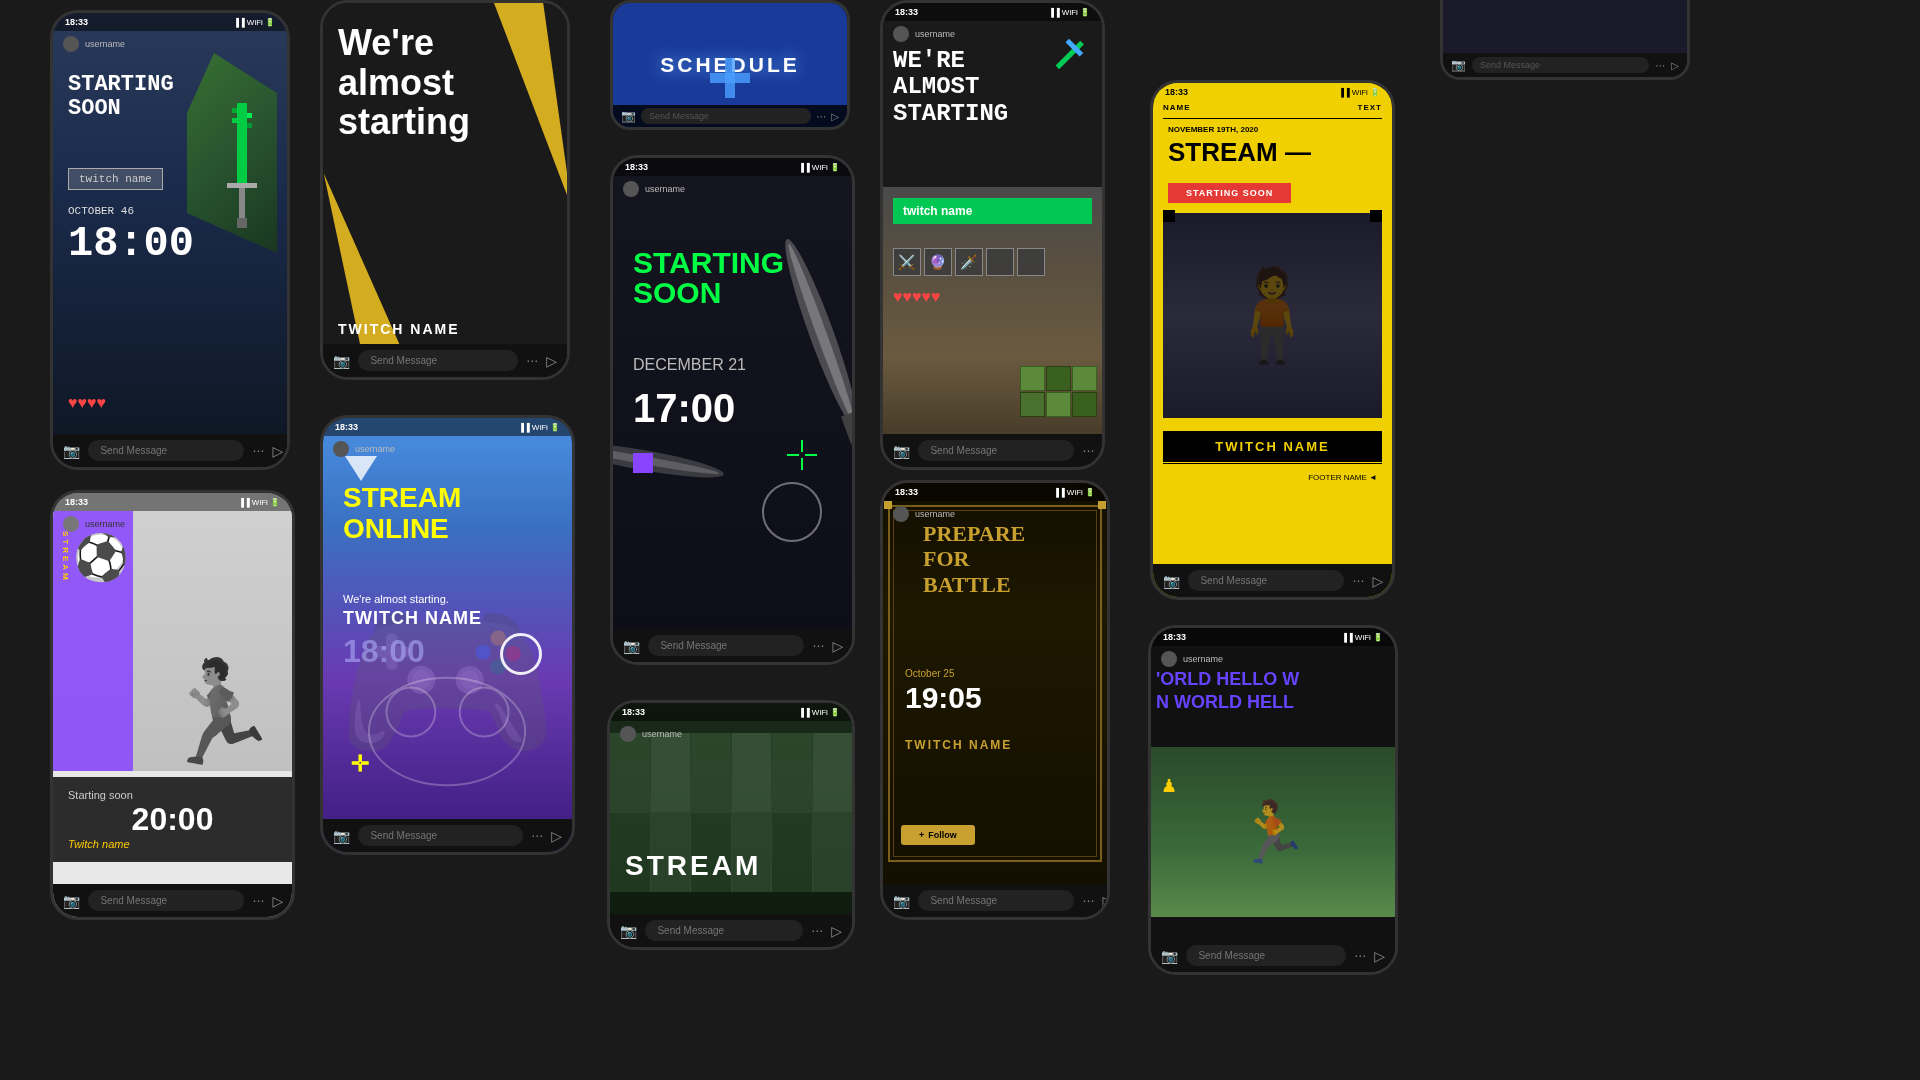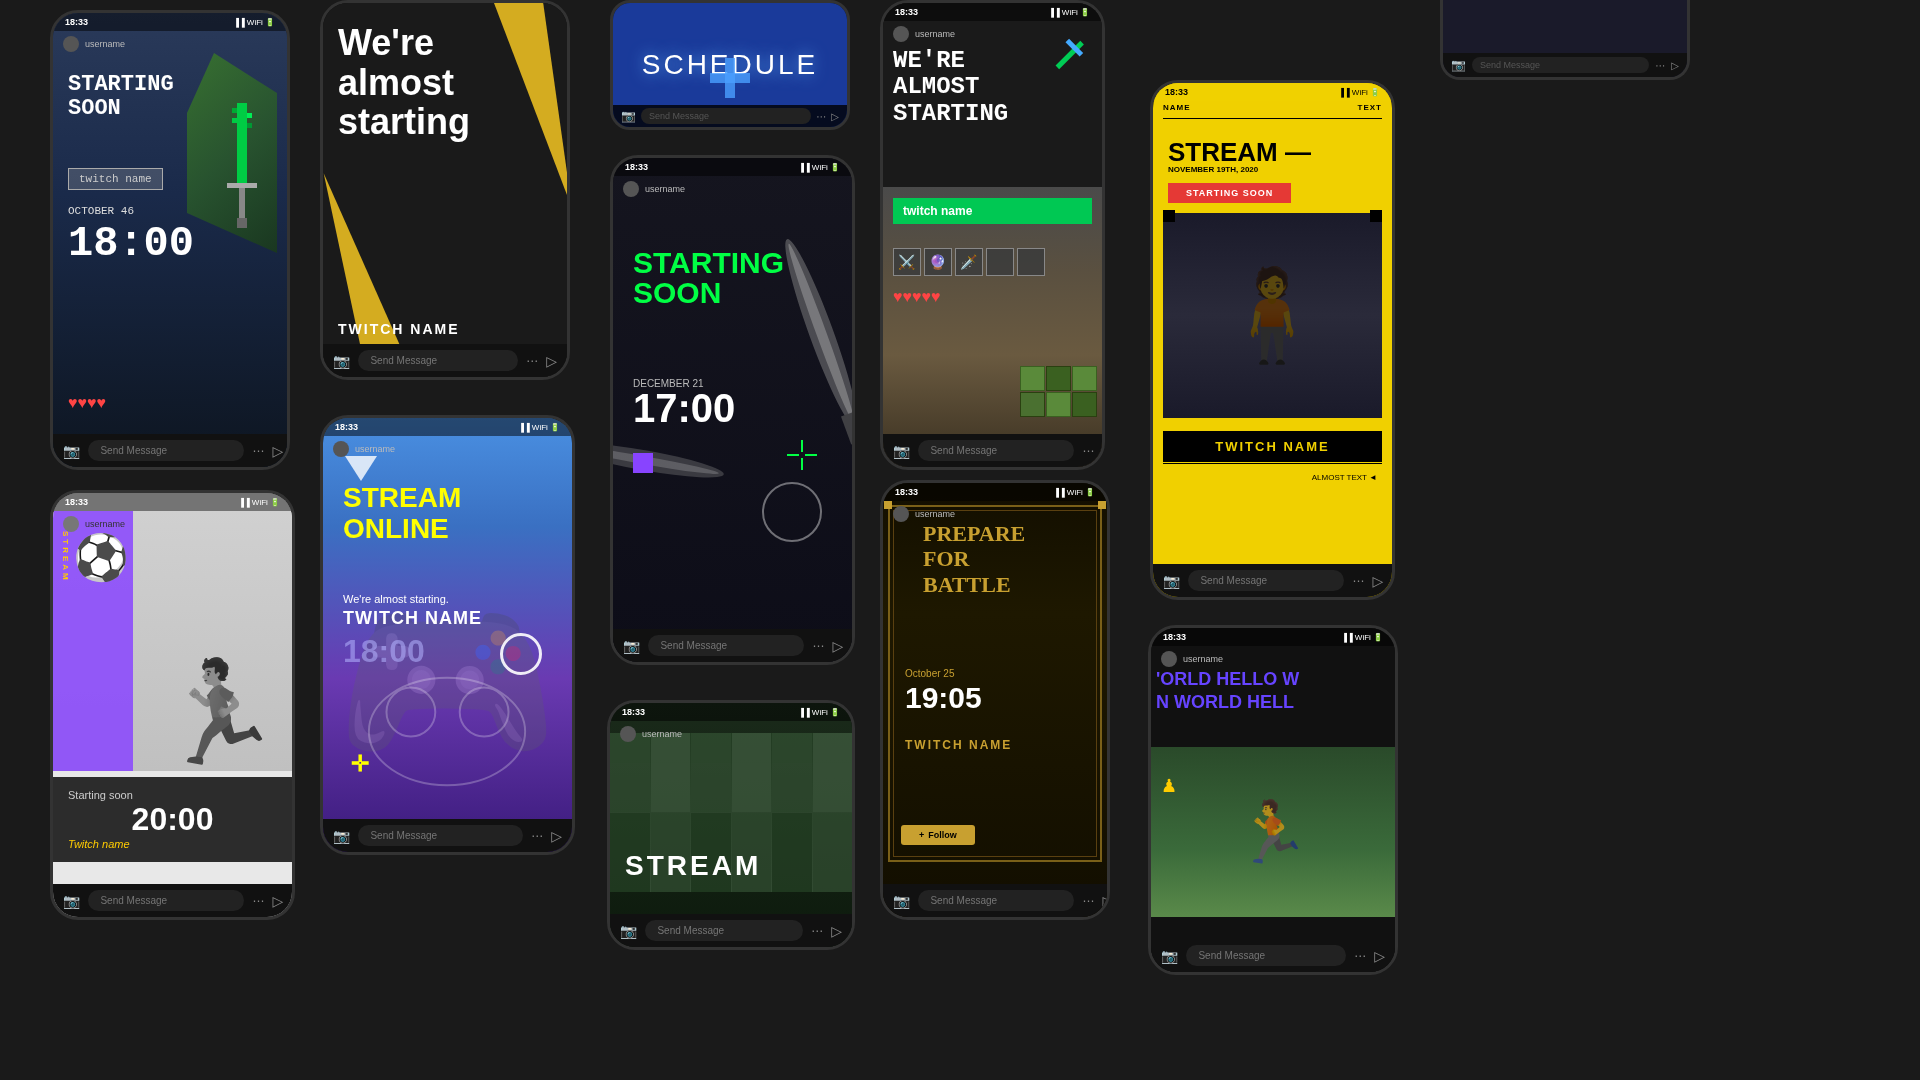--- a/index.html
+++ b/index.html
@@ -220,21 +220,21 @@
   <div class="phone-bottom-bar" style="position:absolute;bottom:0;">
     <span class="camera-icon">📷</span>
     <input class="msg-input" readonly="" placeholder="Send Message" style="">
     <span style="font-size:12px;color:#888;">⋯</span>
     <span class="filter-icon">▷</span>
   </div>
 </div>
 
 <div style="position:absolute;left:610px;top:0;width:240px;height:130px;border-radius:20px;overflow:hidden;border:3px solid #333;background:#111;">
   <div style="width:100%;height:100%;background:#1a3a9a;display:flex;flex-direction:column;align-items:center;justify-content:center;position:relative;">
-    <div style="font-size:28px;font-weight:400;color:#fff;letter-spacing:3px;text-shadow:0 0 15px rgba(100,180,255,0.9);">SCHEDULE</div>
+    <div style="font-size:21px;font-weight:700;color:#fff;letter-spacing:3px;text-shadow:0 0 15px rgba(100,180,255,0.9);">SCHEDULE</div>
 
     <div style="position:absolute;bottom:20px;left:50%;transform:translateX(-50%);">
       <svg width="50" height="50" viewBox="0 0 50 50">
         <rect x="20" y="5" width="10" height="40" fill="#4a9fff" opacity="0.8"></rect>
         <rect x="5" y="20" width="40" height="10" fill="#4a9fff" opacity="0.8"></rect>
       </svg>
     </div>
   </div>
   <div style="position:absolute;bottom:0;left:0;right:0;background:rgba(0,0,0,0.8);display:flex;align-items:center;padding:3px 8px;gap:5px;">
     <span style="font-size:12px;color:#888;">📷</span>
@@ -321,21 +321,21 @@
     <div style="position:absolute;bottom:100px;left:-20px;z-index:3;transform:rotate(100deg);opacity:0.5;">
       <svg width="100" height="200" viewBox="0 0 100 200">
         <ellipse cx="50" cy="100" rx="10" ry="80" fill="#888" opacity="0.7"></ellipse>
         <ellipse cx="50" cy="100" rx="4" ry="75" fill="#aaa"></ellipse>
       </svg>
     </div>
 
     <div style="position:absolute;top:90px;left:20px;font-size:30px;font-weight:900;color:#00ff44;line-height:1.0;z-index:5;white-space:pre;">STARTING
 SOON</div>
 
-    <div style="position:absolute;top:220px;left:20px;font-size:10px;color:#bbb;z-index:5;">DECEMBER 21</div>
+    <div style="position:absolute;top:198px;left:20px;font-size:16px;color:#bbb;z-index:5;">DECEMBER 21</div>
     <div style="position:absolute;top:228px;left:20px;font-size:40px;font-weight:900;color:#fff;z-index:5;">17:00</div>
 
     <div style="position:absolute;top:295px;left:20px;width:20px;height:20px;background:#8844ff;z-index:5;"></div>
 
     <div style="position:absolute;top:282px;right:35px;z-index:5;">
       <svg width="30" height="30" viewBox="0 0 30 30">
         <line x1="15" y1="0" x2="15" y2="12" stroke="#00ff44" stroke-width="2"></line>
         <line x1="15" y1="18" x2="15" y2="30" stroke="#00ff44" stroke-width="2"></line>
         <line x1="0" y1="15" x2="12" y2="15" stroke="#00ff44" stroke-width="2"></line>
         <line x1="18" y1="15" x2="30" y2="15" stroke="#00ff44" stroke-width="2"></line>
@@ -360,38 +360,38 @@
       <span class="status-icons" style="color:#000;">▐▐ WiFi 🔋</span>
     </div>
 
     <div style="position:absolute;top:20px;left:10px;right:10px;display:flex;justify-content:space-between;z-index:5;">
       <span style="font-size:8px;font-weight:700;color:#000;letter-spacing:1px;">NAME</span>
       <span style="font-size:8px;font-weight:700;color:#000;letter-spacing:1px;">TEXT</span>
     </div>
 
     <div style="position:absolute;top:35px;left:10px;right:10px;height:1px;background:#000;z-index:5;"></div>
 
-    <div style="position:absolute;top:42px;left:15px;font-size:8px;font-weight:700;color:#000;z-index:5;margin-top:40px;">NOVEMBER 19TH, 2020</div>
+    <div style="position:absolute;top:42px;left:15px;font-size:8px;font-weight:700;color:#000;z-index:5;">NOVEMBER 19TH, 2020</div>
     <div style="position:absolute;top:54px;left:15px;font-size:26px;font-weight:900;color:#000;z-index:5;">STREAM —</div>
 
     <div style="position:absolute;top:100px;left:15px;background:#e53935;padding:5px 18px;font-size:9px;font-weight:700;color:#fff;letter-spacing:1px;z-index:5;">STARTING SOON</div>
 
     <div style="position:absolute;top:127px;left:10px;width:12px;height:12px;background:#000;z-index:6;"></div>
     <div style="position:absolute;top:127px;right:10px;width:12px;height:12px;background:#000;z-index:6;"></div>
 
     <div style="position:absolute;top:130px;left:10px;right:10px;height:205px;background:linear-gradient(180deg,#1a1a2a 0%,#2a2a3a 50%,#1a1a2a 100%);z-index:5;display:flex;align-items:center;justify-content:center;overflow:hidden;">
       <div style="font-size:90px;filter:brightness(0.35);color:#888;">🧍</div>
     </div>
 
     <div style="position:absolute;top:348px;left:10px;right:10px;background:#000;padding:8px;font-size:13px;font-weight:900;color:#f0d000;text-align:center;letter-spacing:2px;z-index:5;">TWITCH NAME</div>
 
     <div style="position:absolute;top:375px;left:10px;right:10px;height:1px;background:#000;z-index:5;"></div>
     <div style="position:absolute;top:380px;left:10px;right:10px;height:1px;background:#000;z-index:5;"></div>
 
-    <div style="position:absolute;top:390px;right:15px;font-size:8px;color:#000;z-index:5;">ALMOST TEXT ◄</div>
+    <div style="position:absolute;top:390px;right:15px;font-size:8px;color:#000;z-index:5;">FOOTER NAME ◄</div>
   </div>
   <div class="phone-bottom-bar" style="position:absolute;bottom:0;background:#111;width:100%;display:flex;align-items:center;padding:6px 10px;gap:8px;z-index:10;">
     <span class="camera-icon">📷</span>
     <input class="msg-input" readonly="" placeholder="Send Message" style="">
     <span style="font-size:12px;color:#888;">⋯</span>
     <span class="filter-icon">▷</span>
   </div>
 </div>
 
 <div class="phone-mockup" style="position:absolute;left:320px;top:415px;width:255px;height:440px;border-radius:28px;overflow:hidden;border:3px solid #333;background:#111;">

